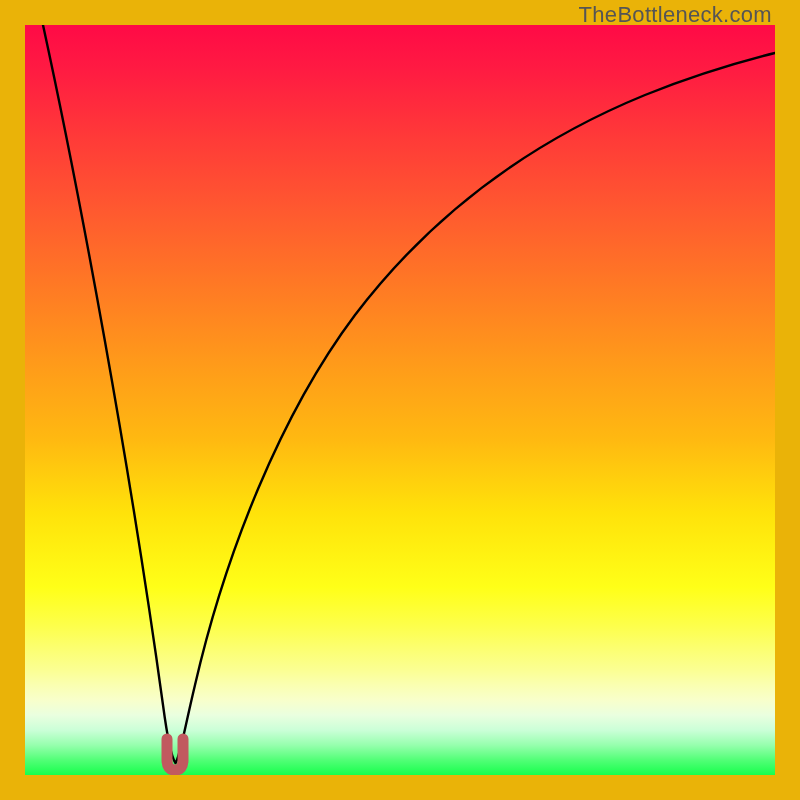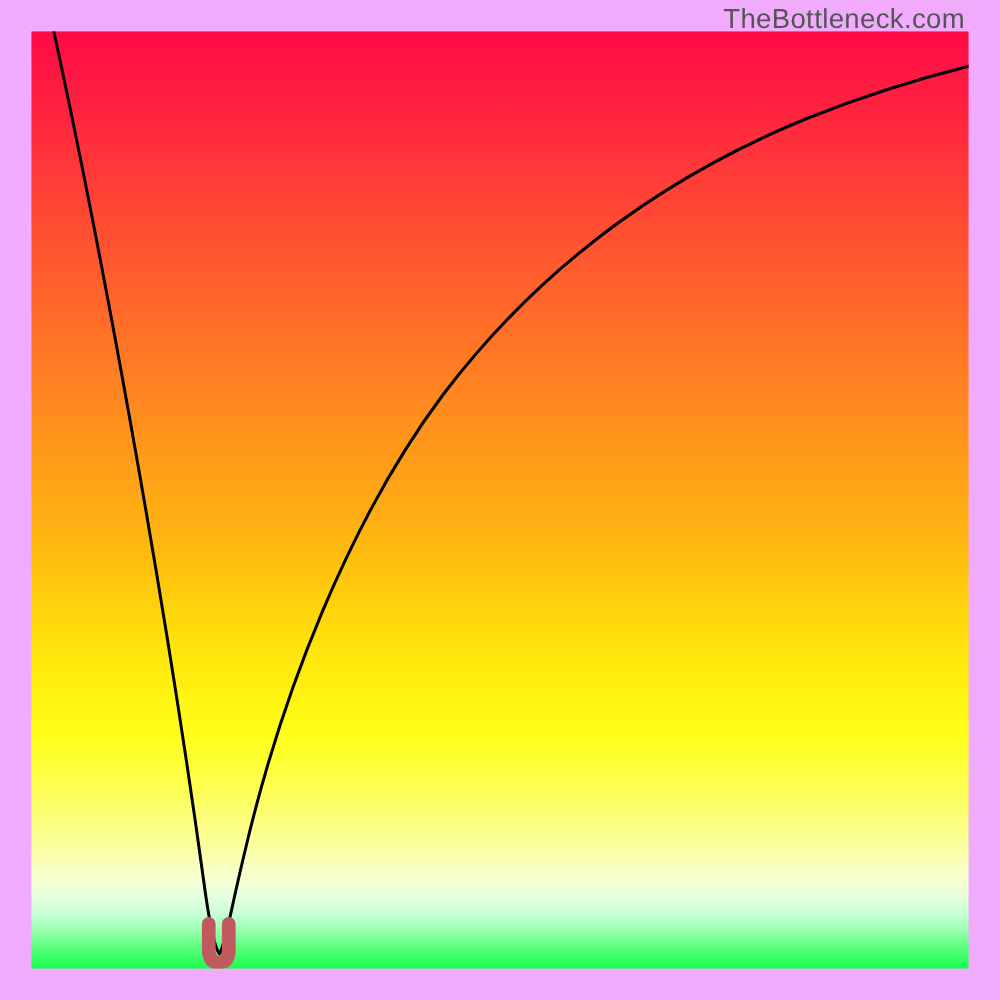--- a/index.html
+++ b/index.html
@@ -1,17 +1,17 @@
 <!DOCTYPE html>
 <html><head>
   <meta charset="utf-8">
   <style>
     * { margin: 0; padding: 0; box-sizing: border-box; }
     body { width: 800px; height: 800px; overflow: hidden; position: relative; font-family: Arial, sans-serif; }
-    .frame { width: 800px; height: 800px; background: #f0abfc; position: relative; }
+    .frame { width: 800px; height: 800px; background: #eab308; position: relative; }
     .plot-area { position: absolute; top: 25px; left: 25px; width: 750px; height: 750px; overflow: hidden; }
     .gradient { width: 100%; height: 100%; background: linear-gradient(to bottom,
       #ff0a46 0%,
       #ff1b42 6%,
       #ff3a38 15%,
       #ff5a2f 25%,
       #ff7a24 35%,
       #ff9a1a 45%,
       #ffb811 55%,
       #ffe20a 65%,

